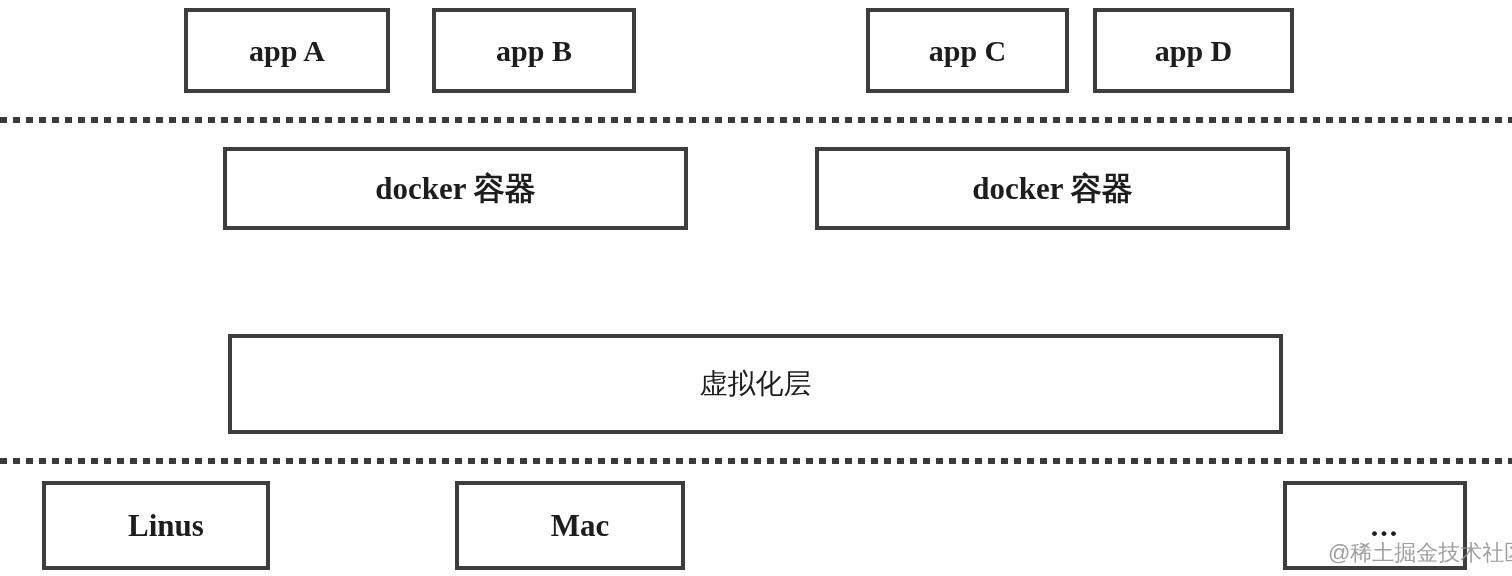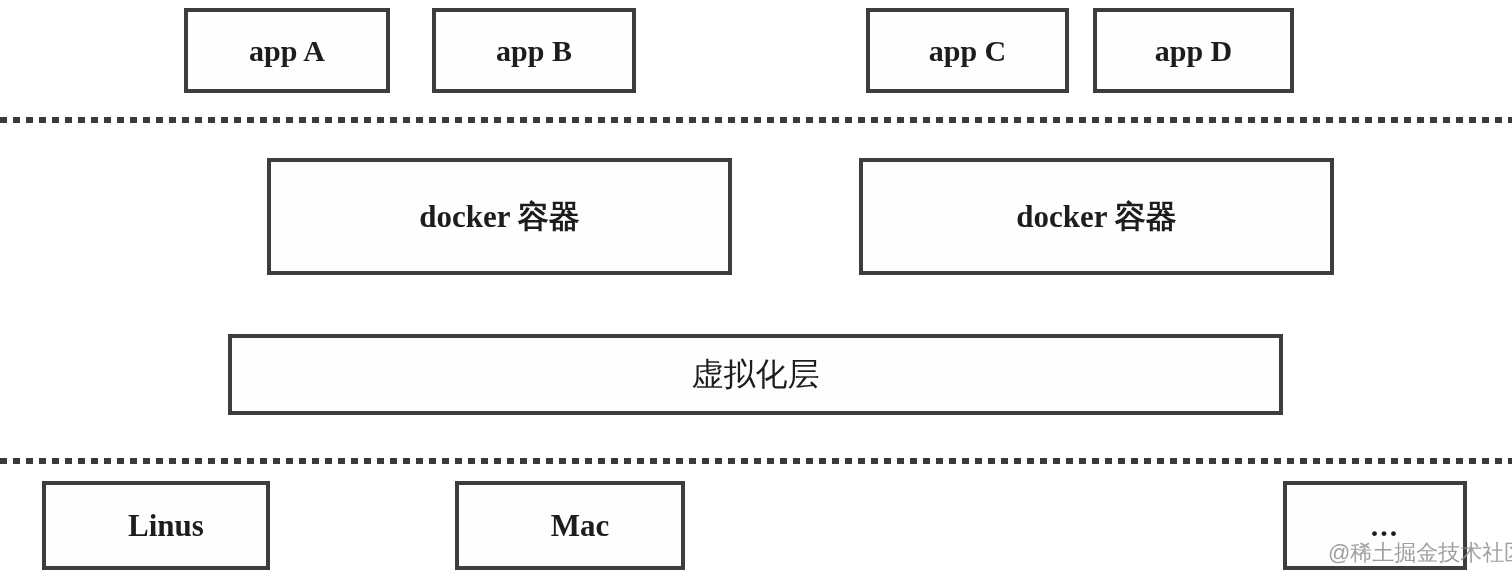--- a/index.html
+++ b/index.html
@@ -26,30 +26,29 @@
     justify-content: center;
     text-align: center;
   }
   .app-box {
     top: 8px;
     height: 85px;
     font-size: 30px;
     font-weight: bold;
   }
   .docker-box {
-    top: 158px;
-    height: 117px;
+    top: 147px;
+    height: 83px;
     font-size: 31px;
     font-weight: bold;
-    margin-left: 44px;
   }
   .virt-box {
     top: 334px;
-    height: 81px;
-    font-size: 32px;
+    height: 100px;
+    font-size: 28px;
     font-weight: normal;
   }
   .os-box {
     top: 481px;
     height: 89px;
     font-size: 31px;
     font-weight: bold;
     padding-left: 20px;
   }
   .dotted-line {

